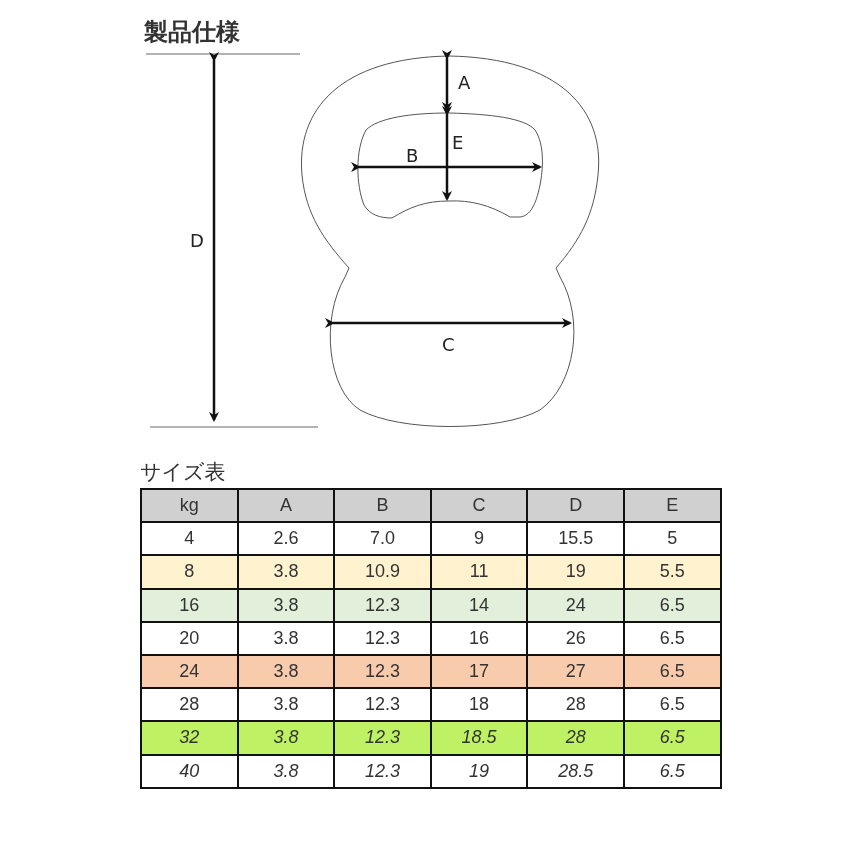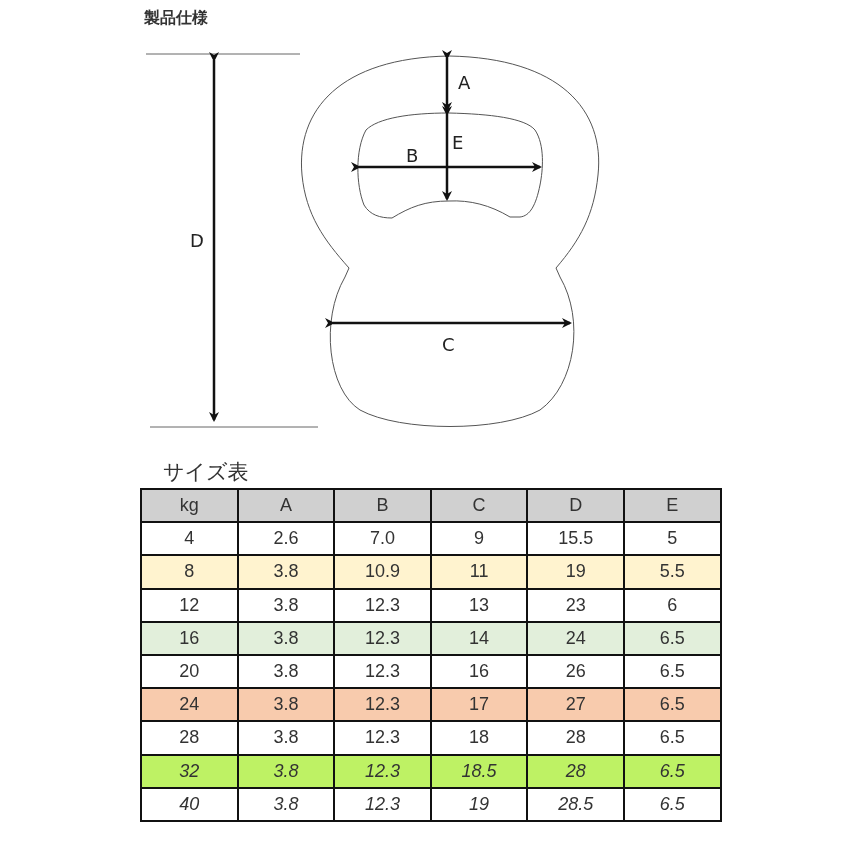--- a/index.html
+++ b/index.html
@@ -1,20 +1,20 @@
 <!DOCTYPE html>
 <html><head>
 <meta charset="utf-8">
 <style>
   html,body{margin:0;padding:0;background:#fff;}
   body{width:854px;height:854px;position:relative;overflow:hidden;font-family:"DejaVu Sans","Liberation Sans",sans-serif;color:#222;}
-  .title{position:absolute;left:144px;top:8px;font-size:16px;font-weight:bold;color:#333;}
+  .title{position:absolute;left:144px;top:16px;font-size:24px;font-weight:bold;color:#333;}
   svg.diagram{position:absolute;left:0;top:0;}
   .lbl{position:absolute;font-size:18px;color:#222;font-family:"DejaVu Sans",sans-serif;}
-  .tbl-title{position:absolute;left:140px;top:458px;font-size:21px;color:#333;margin-left:23px;}
+  .tbl-title{position:absolute;left:140px;top:458px;font-size:21px;color:#333;}
   .tbl-unit{position:absolute;left:620px;top:488px;font-size:21px;color:#333;}
   table{position:absolute;left:140px;top:488px;border-collapse:collapse;font-family:"Liberation Sans Narrow","Liberation Sans",sans-serif;}
   td,th{width:94.6px;height:31.2px;padding:0;text-align:center;font-size:18px;font-weight:normal;color:#333;border:2px solid #111;}
   th{background:#d0d0d0;}
 </style>
 </head>
 <body>
 
 <div class="title">製品仕様</div>
 
@@ -73,28 +73,20 @@
         <td>5</td>
       </tr>
       <tr style="background: rgb(255, 243, 207);">
         <td>8</td>
         <td>3.8</td>
         <td>10.9</td>
         <td>11</td>
         <td>19</td>
         <td>5.5</td>
       </tr>
-      <tr style="background: rgb(255, 255, 255);">
-        <td>12</td>
-        <td>3.8</td>
-        <td>12.3</td>
-        <td>13</td>
-        <td>23</td>
-        <td>6</td>
-      </tr>
       <tr style="background: rgb(226, 239, 219);">
         <td>16</td>
         <td>3.8</td>
         <td>12.3</td>
         <td>14</td>
         <td>24</td>
         <td>6.5</td>
       </tr>
       <tr style="background: rgb(255, 255, 255);">
         <td>20</td>

